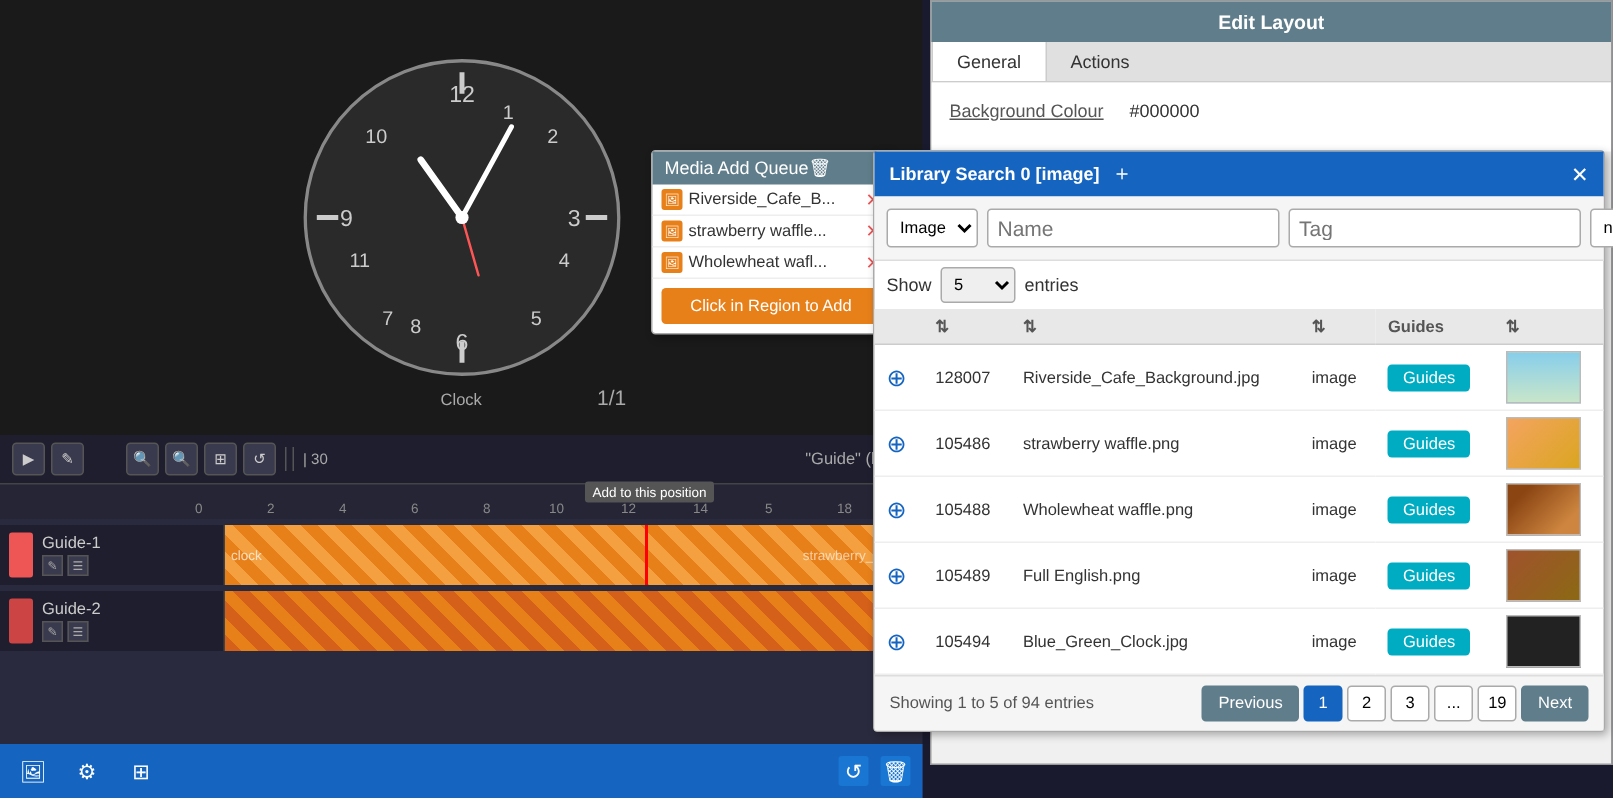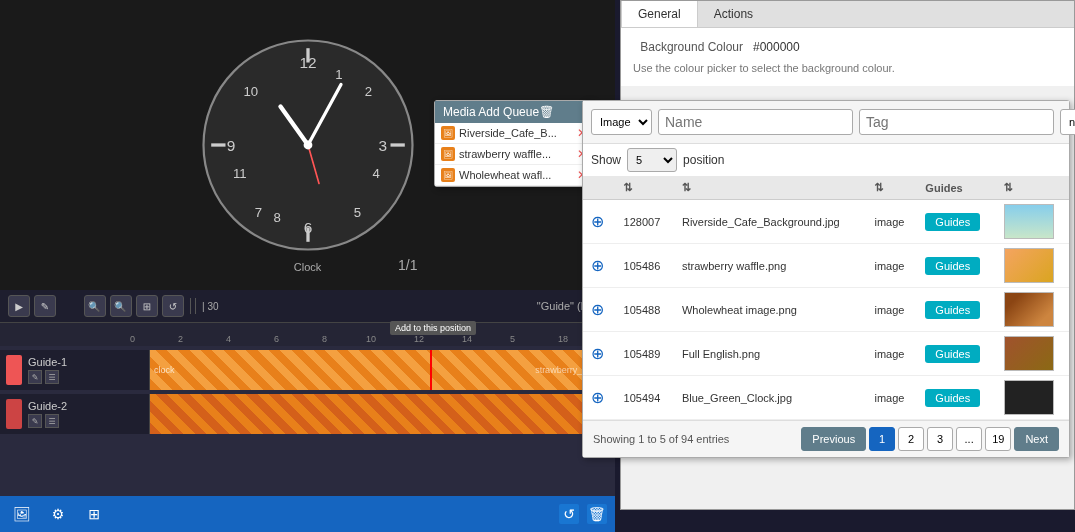--- a/index.html
+++ b/index.html
@@ -202,21 +202,21 @@
       border-left: 1px solid #ccc;
     }
     .panel-body {
       padding: 12px;
       background: white;
     }
     .form-row {
       display: flex; align-items: center; margin-bottom: 8px;
     }
     .form-label {
-      width: 120px; color: #555; font-size: 12px; text-align: right; padding-right: 10px;
+      width: 120px; color: #555; font-size: 12px; text-align: left; padding-right: 10px; text-decoration: underline;
     }
     .form-value {
       color: #333; font-size: 12px;
     }
     .form-hint {
       color: #777; font-size: 11px; margin-top: 4px;
     }
 
     
     .media-queue {
@@ -520,30 +520,30 @@
 <div class="bottom-toolbar">
   <div class="bottom-icon">🖼</div>
   <div class="bottom-icon">⚙</div>
   <div class="bottom-icon">⊞</div>
   <div style="flex:1;"></div>
   <div class="bottom-icon-sm">↺</div>
   <div class="bottom-icon-sm">🗑</div>
 </div>
 
 <div class="right-panel">
+  <div class="panel-title">Edit Layout</div>
   <div class="panel-tabs">
     <div class="panel-tab active">General</div>
     <div class="panel-tab">Actions</div>
   </div>
   <div class="panel-body">
     <div class="form-row">
       <div class="form-label">Background Colour</div>
       <div class="form-value">#000000</div>
     </div>
-    <div class="form-hint">Use the colour picker to select the background colour.</div>
   </div>
 </div>
 
 <div class="media-queue">
   <div class="media-queue-header">
     <span>Media Add Queue</span>
     <span class="trash-icon">🗑</span>
   </div>
   <div class="media-queue-item">
     <div class="media-queue-item-icon">🖼</div>
@@ -553,41 +553,49 @@
   <div class="media-queue-item">
     <div class="media-queue-item-icon">🖼</div>
     <span class="media-queue-item-text">strawberry waffle...</span>
     <span class="media-queue-item-close">✕</span>
   </div>
   <div class="media-queue-item">
     <div class="media-queue-item-icon">🖼</div>
     <span class="media-queue-item-text">Wholewheat wafl...</span>
     <span class="media-queue-item-close">✕</span>
   </div>
+  <button class="click-region-btn">Click in Region to Add</button>
 </div>
 
 <div class="library-search">
+  <div class="library-header">
+    <div class="library-header-left">
+      <span>Library Search 0 [image]</span>
+      <button class="library-add-btn">＋</button>
+    </div>
+    <button class="library-close-btn">✕</button>
+  </div>
   <div class="library-filters">
     <select class="filter-select">
       <option>Image</option>
     </select>
     <input class="filter-input" type="text" placeholder="Name" style="">
     <input class="filter-input" type="text" placeholder="Tag" style="">
     <select class="filter-select-wide">
       <option>natasha</option>
     </select>
   </div>
   <div class="show-row">
     <span>Show</span>
     <select class="show-select">
       <option>5</option>
       <option>10</option>
       <option>25</option>
     </select>
-    <span>position</span>
+    <span>entries</span>
   </div>
   <table class="library-table">
     <thead>
       <tr>
         <th></th>
         <th style="cursor:pointer;">⇅</th>
         <th style="cursor:pointer;">⇅</th>
         <th style="cursor:pointer;">⇅</th>
         <th>Guides</th>
         <th style="cursor:pointer;">⇅</th>
@@ -610,21 +618,21 @@
         <td>strawberry waffle.png</td>
         <td>image</td>
         <td><button class="guides-btn">Guides</button></td>
         <td>
             <div class="thumb thumb-waffle"></div>
           </td>
       </tr>
       <tr>
         <td><span class="add-row-btn">⊕</span></td>
         <td>105488</td>
-        <td>Wholewheat image.png</td>
+        <td>Wholewheat waffle.png</td>
         <td>image</td>
         <td><button class="guides-btn">Guides</button></td>
         <td>
             <div class="thumb thumb-wheat"></div>
           </td>
       </tr>
       <tr>
         <td><span class="add-row-btn">⊕</span></td>
         <td>105489</td>
         <td>Full English.png</td>

